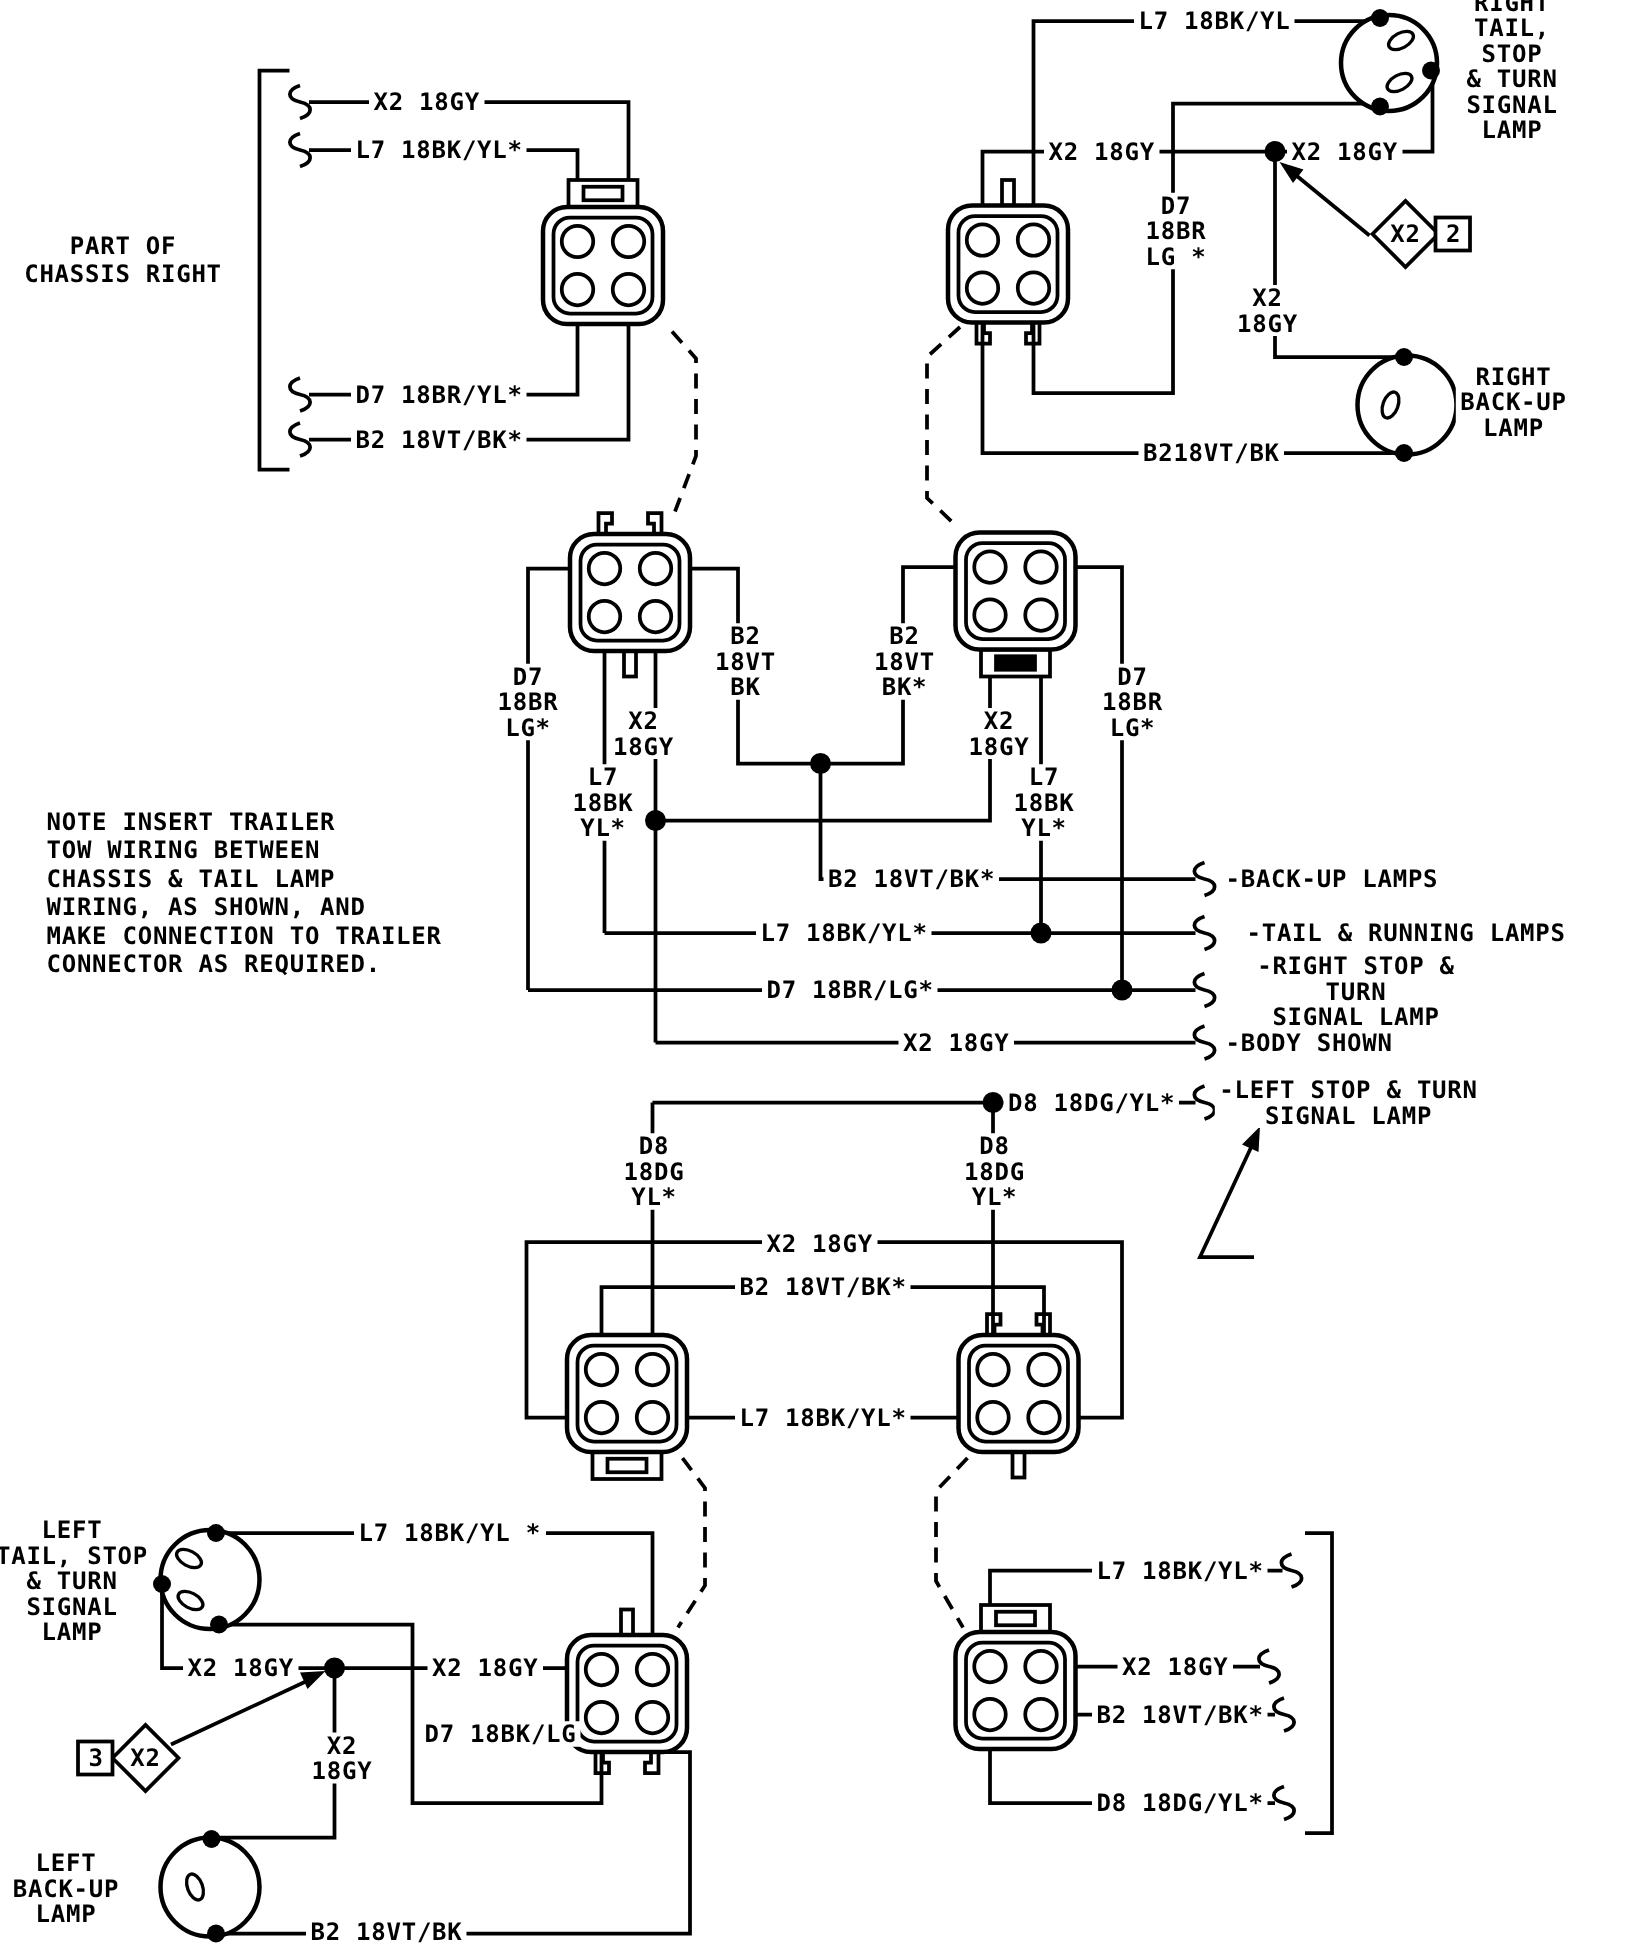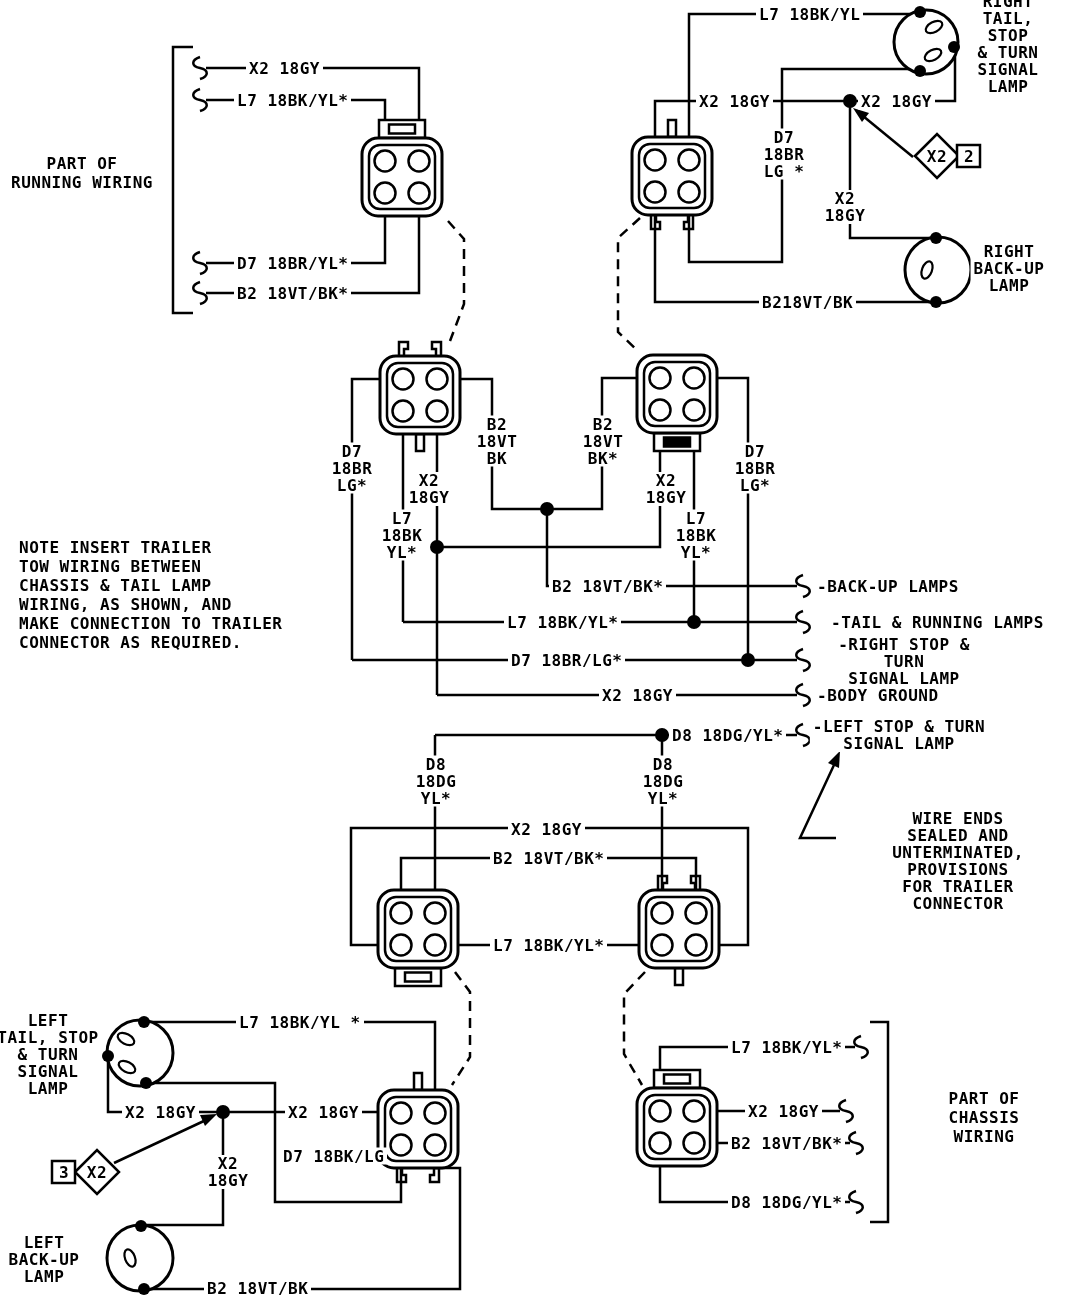--- a/index.html
+++ b/index.html
@@ -214,21 +214,21 @@
     <use href="#sq" transform="translate(803,695)"></use>
     <use href="#sq" transform="translate(803,735)"></use>
     <use href="#sq" transform="translate(861,1047)"></use>
     <use href="#sq" transform="translate(846,1111)"></use>
     <use href="#sq" transform="translate(856,1143)"></use>
     <use href="#sq" transform="translate(856,1202)"></use>
   </g>
 </svg>
 
 <div class="lbl c blk" style="left:82px;top:173px">PART OF
-RUNNING WIRING</div>
+CHASSIS RIGHT</div>
 <div class="lbl w" style="left:246px;top:68px">X2 18GY</div>
 <div class="lbl w" style="left:234px;top:100px">L7 18BK/YL*</div>
 <div class="lbl w" style="left:234px;top:263px">D7 18BR/YL*</div>
 <div class="lbl w" style="left:234px;top:293px">B2 18VT/BK*</div>
 
 <div class="lbl w" style="left:756px;top:14px">L7 18BK/YL</div>
 <div class="lbl w" style="left:696px;top:101px">X2 18GY</div>
 <div class="lbl w" style="left:858px;top:101px">X2 18GY</div>
 <div class="lbl c" style="left:784px;top:154px">D7
 18BR
@@ -240,21 +240,21 @@
 TAIL, STOP
 &amp; TURN
 SIGNAL
 LAMP</div>
 <div class="lbl c" style="left:1009px;top:268px">RIGHT
 BACK-UP
 LAMP</div>
 <div class="lbl c nobg" style="left:937px;top:156px">X2</div>
 <div class="lbl c nobg" style="left:969px;top:156px">2</div>
 
-<div class="lbl blk" style="left:16px;top:538px">NOTE INSERT TRAILER
+<div class="lbl blk" style="left:28px;top:538px">NOTE INSERT TRAILER
 TOW WIRING BETWEEN
 CHASSIS &amp; TAIL LAMP
 WIRING, AS SHOWN, AND
 MAKE CONNECTION TO TRAILER
 CONNECTOR AS REQUIRED.</div>
 
 <div class="lbl c" style="left:352px;top:468px">D7
 18BR
 LG*</div>
 <div class="lbl c" style="left:429px;top:489px">X2
@@ -279,26 +279,23 @@
 <div class="lbl w" style="left:549px;top:586px">B2 18VT/BK*</div>
 <div class="lbl w" style="left:504px;top:622px">L7 18BK/YL*</div>
 <div class="lbl w" style="left:508px;top:660px">D7 18BR/LG*</div>
 <div class="lbl w" style="left:599px;top:695px">X2 18GY</div>
 <div class="lbl w" style="left:669px;top:735px">D8 18DG/YL*</div>
 
 <div class="lbl w" style="left:814px;top:586px">-BACK-UP LAMPS</div>
 <div class="lbl w" style="left:828px;top:622px">-TAIL &amp; RUNNING LAMPS</div>
 <div class="lbl c" style="left:904px;top:661px">-RIGHT STOP &amp; TURN
 SIGNAL LAMP</div>
-<div class="lbl w" style="left:814px;top:695px">-BODY GROUND</div>
+<div class="lbl w" style="left:814px;top:695px">-BODY SHOWN</div>
 <div class="lbl c" style="left:899px;top:735px">-LEFT STOP &amp; TURN
 SIGNAL LAMP</div>
-<div class="lbl c" style="left:958px;top:861px">WIRE ENDS SEALED AND
-UNTERMINATED, PROVISIONS
-FOR TRAILER CONNECTOR</div>
 
 <div class="lbl c" style="left:436px;top:781px">D8
 18DG
 YL*</div>
 <div class="lbl c" style="left:663px;top:781px">D8
 18DG
 YL*</div>
 <div class="lbl w" style="left:508px;top:829px">X2 18GY</div>
 <div class="lbl w" style="left:490px;top:858px">B2 18VT/BK*</div>
 <div class="lbl w" style="left:490px;top:945px">L7 18BK/YL*</div>
@@ -318,16 +315,14 @@
 <div class="lbl w" style="left:280px;top:1156px">D7 18BK/LG</div>
 <div class="lbl c" style="left:44px;top:1259px">LEFT
 BACK-UP
 LAMP</div>
 <div class="lbl w" style="left:204px;top:1288px">B2 18VT/BK</div>
 
 <div class="lbl w" style="left:728px;top:1047px">L7 18BK/YL*</div>
 <div class="lbl w" style="left:745px;top:1111px">X2 18GY</div>
 <div class="lbl w" style="left:728px;top:1143px">B2 18VT/BK*</div>
 <div class="lbl w" style="left:728px;top:1202px">D8 18DG/YL*</div>
-<div class="lbl c blk" style="left:984px;top:1117px">PART OF CHASSIS
-WIRING</div>
 
 </div>
 
 </body></html>

